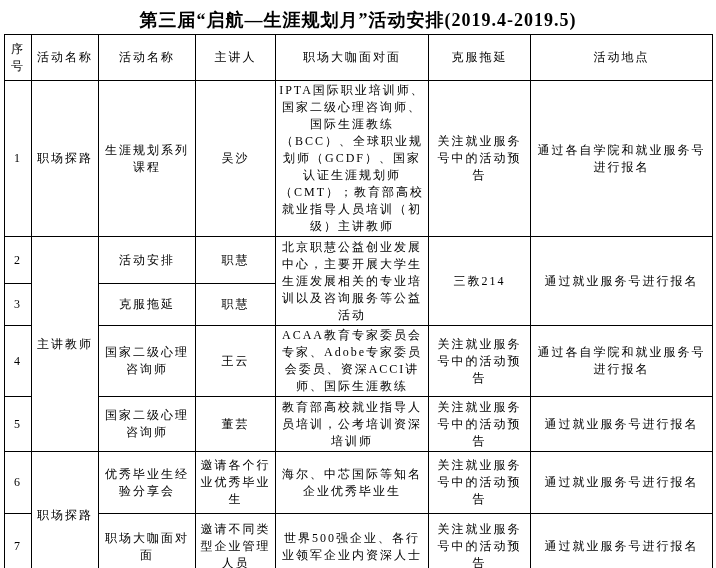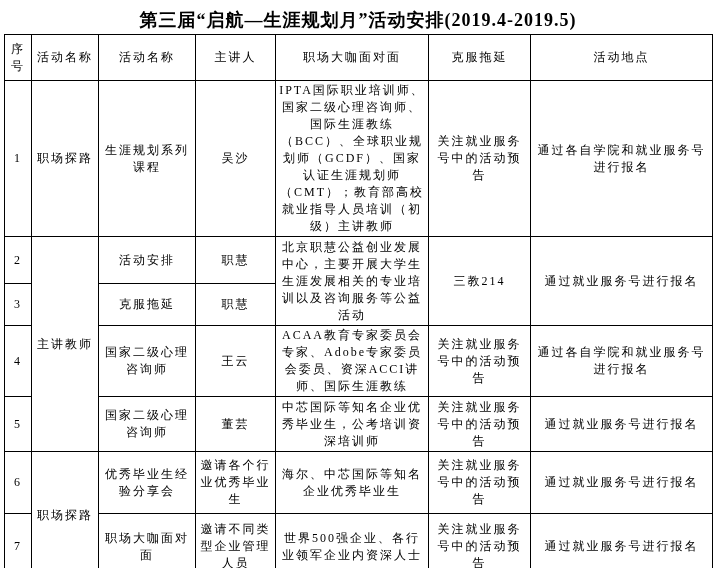--- a/index.html
+++ b/index.html
@@ -123,21 +123,21 @@
       <td>王云</td>
       <td>ACAA教育专家委员会专家、Adobe专家委员会委员、资深ACCI讲师、国际生涯教练</td>
       <td>关注就业服务号中的活动预告</td>
       <td>通过各自学院和就业服务号进行报名</td>
     </tr>
 
     <tr class="r5">
       <td>5</td>
       <td>国家二级心理咨询师</td>
       <td>董芸</td>
-      <td>中芯国际等知名企业优秀毕业生，公考培训资深培训师</td>
+      <td>教育部高校就业指导人员培训，公考培训资深培训师</td>
       <td>关注就业服务号中的活动预告</td>
       <td>通过就业服务号进行报名</td>
     </tr>
 
     <tr class="r6">
       <td>6</td>
       <td rowspan="2">职场探路</td>
       <td>优秀毕业生经验分享会</td>
       <td>邀请各个行业优秀毕业生</td>
       <td>海尔、中芯国际等知名企业优秀毕业生</td>

